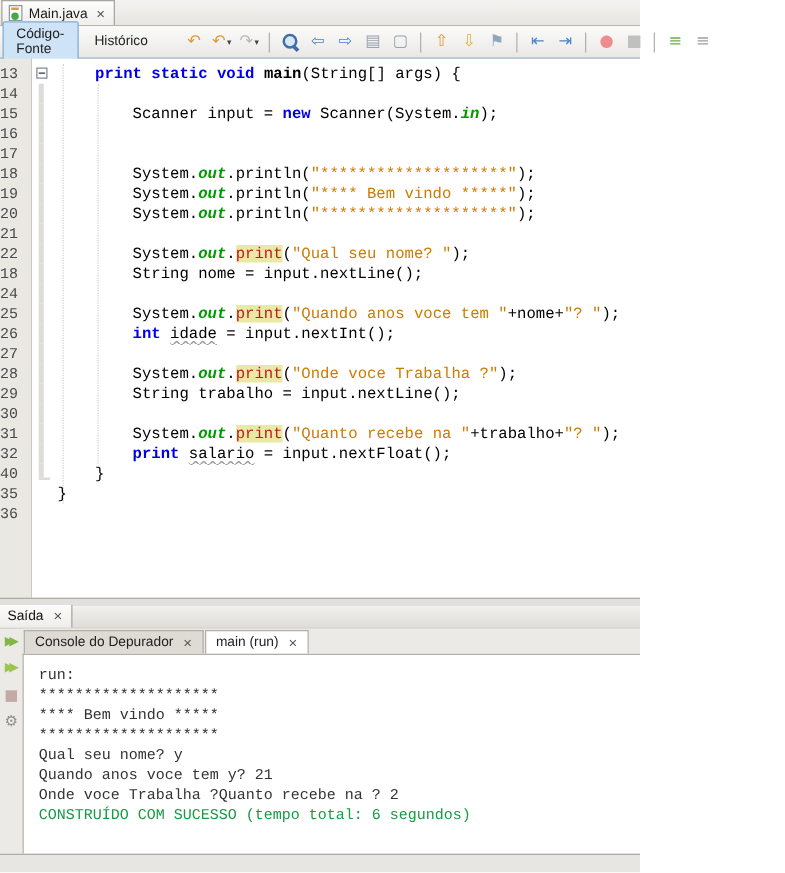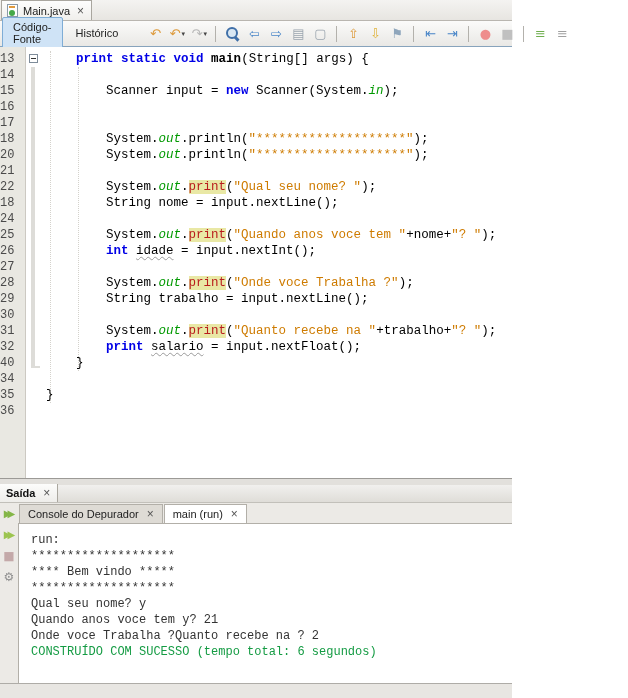--- a/index.html
+++ b/index.html
@@ -70,40 +70,40 @@
   .lnum { width: 26px; flex: 0 0 26px; text-align: left; padding-right: 5px; color: #4a4a4a; font-size: 12px; }
   .fold { width: 16px; flex: 0 0 16px; position: relative; }
   .f-start { width:9px; height:9px; border:1px solid #7e8c9a; background:#fff; margin:3px 0 0 3px; position:relative; }
   .f-start::after { content:""; position:absolute; left:1px; right:1px; top:3px; border-top:1px solid #333; }
   .f-mid { width:4px; height:16px; background:#dddcd8; margin-left:5px; }
   .f-end { width:4px; height:11px; background:#dddcd8; margin-left:5px; position:relative; }
   .f-end::after { content:""; position:absolute; left:0; top:11px; width:9px; height:2px; background:#dddcd8; }
   .ctext { flex:1; white-space: pre; padding-left: 4px; color:#000; }
   .t-p { color:#000; }
   .t-k { color:#0000e6; font-weight:bold; }
-  .t-f { color:#009900; font-style:italic; font-weight:normal; }
+  .t-f { color:#009900; font-style:italic; font-weight:bold; }
   .t-m { color:#000; font-weight:bold; }
   .t-s { color:#ce7b00; }
   .t-h { color:#b91c1c; background:#e9e8a5; }
   .t-w { color:#000; text-decoration: underline; text-decoration-style: wavy; text-decoration-color:#9a9a9a; text-decoration-thickness:1px; text-underline-offset:2px; }
 
   
   .gap { height: 7px; flex:0 0 7px; background:#e2e0dc; border-top:1px solid #9c9a96; }
   .out-tabbar {
     height: 18px; flex: 0 0 18px;
     background: linear-gradient(#f1f0ee, #dfddd8);
     border-bottom: 1px solid #c2c0ba;
     display: flex; align-items: flex-end;
   }
   .out-tab {
     height: 18px; background: linear-gradient(#fcfcfb, #eeedea);
     border-right: 1px solid #aaa79f;
     display: flex; align-items: center; gap: 6px; padding: 0 7px 0 6px;
   }
-  .out-tab .lbl { font-weight: bold; color:#111; }
+  .out-tab .lbl { font-weight: normal; color:#111; }
   .out-body { flex: 1; display: flex; background: #eceae6; min-height: 0; }
   .out-side { width: 18px; flex: 0 0 18px; display: flex; flex-direction: column; align-items: center; padding-top: 3px; gap: 6px; }
   .sideico { width:16px; height:15px; display:flex; align-items:center; justify-content:center; font-family:"DejaVu Sans", sans-serif; }
   .sideico .g { font-size:10px; letter-spacing:-4px; padding-right:3px; line-height:1; }
   .out-main { flex: 1; display: flex; flex-direction: column; min-width: 0; }
   .console-tabs { height: 20px; flex: 0 0 20px; display: flex; align-items: center; background: #eceae6; padding-left: 1px; }
   .ctab {
     height: 19px; display: flex; align-items: center; gap: 6px;
     padding: 0 8px; border: 1px solid #b2afa8; border-bottom: none;
     background: #dedbd5; color: #222; margin-right: 1px; font-size: 11px;
@@ -239,20 +239,27 @@
           <div class="ctext"></div>
         </div>
         <div class="crow">
           <div class="lnum">18</div>
           <div class="fold">
             <div class="f-mid"></div>
           </div>
           <div class="ctext"><span class="t-p">        System.</span><span class="t-f">out</span><span class="t-p">.println(</span><span class="t-s">"********************"</span><span class="t-p">);</span></div>
         </div>
         <div class="crow">
+          <div class="lnum">19</div>
+          <div class="fold">
+            <div class="f-mid"></div>
+          </div>
+          <div class="ctext"><span class="t-p">        System.</span><span class="t-f">out</span><span class="t-p">.println(</span><span class="t-s">"**** Bem vindo *****"</span><span class="t-p">);</span></div>
+        </div>
+        <div class="crow">
           <div class="lnum">20</div>
           <div class="fold">
             <div class="f-mid"></div>
           </div>
           <div class="ctext"><span class="t-p">        System.</span><span class="t-f">out</span><span class="t-p">.println(</span><span class="t-s">"********************"</span><span class="t-p">);</span></div>
         </div>
         <div class="crow">
           <div class="lnum">21</div>
           <div class="fold">
             <div class="f-mid"></div>
@@ -335,25 +342,20 @@
             <div class="f-mid"></div>
           </div>
           <div class="ctext"><span class="t-p">        </span><span class="t-k">print</span><span class="t-p"> </span><span class="t-w">salario</span><span class="t-p"> = input.nextFloat();</span></div>
         </div>
         <div class="crow">
           <div class="lnum">40</div>
           <div class="fold">
             <div class="f-end"></div>
           </div>
           <div class="ctext"><span class="t-p">    }</span></div>
-        </div>
-        <div class="crow">
-          <div class="lnum">34</div>
-          <div class="fold"></div>
-          <div class="ctext"></div>
         </div>
         <div class="crow">
           <div class="lnum">35</div>
           <div class="fold"></div>
           <div class="ctext"><span class="t-p">}</span></div>
         </div>
         <div class="crow">
           <div class="lnum">36</div>
           <div class="fold"></div>
           <div class="ctext"></div>

